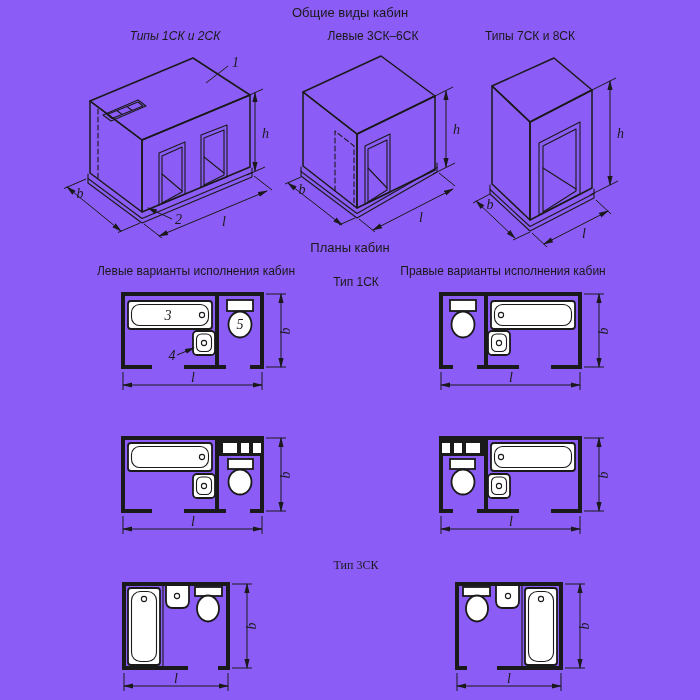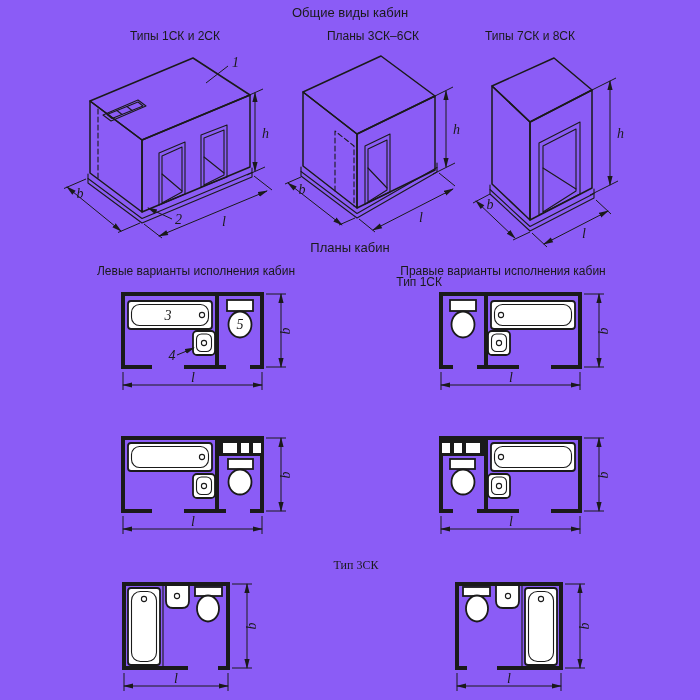--- a/index.html
+++ b/index.html
@@ -30,22 +30,22 @@
       <marker id="mE" orient="auto" markerWidth="11" markerHeight="8" refX="9" refY="3">
         <path class="arr" d="M0,0.4 L10,3 L0,5.6 Z"></path>
       </marker>
       <marker id="mS" orient="auto" markerWidth="11" markerHeight="8" refX="1" refY="3">
         <path class="arr" d="M10,0.4 L0,3 L10,5.6 Z"></path>
       </marker>
     </defs>
   </svg>
 
   <div class="abs ttl" style="left:0;top:5px;width:700px;">Общие виды кабин</div>
-  <div class="abs cap" style="left:75px;top:29px;width:200px;">Типы 1СК и 2СК</div>
-  <div class="abs cap" style="left:273px;top:29px;width:200px;">Планы 3СК–6СК</div>
+  <div class="abs cap" style="left:75px;top:29px;width:200px;font-style:italic;">Типы 1СК и 2СК</div>
+  <div class="abs cap" style="left:273px;top:29px;width:200px;">Левые 3СК–6СК</div>
   <div class="abs cap" style="left:430px;top:29px;width:200px;">Типы 7СК и 8СК</div>
 
   <svg class="abs" style="left:58px;top:52px;" width="225" height="192" viewBox="0 0 225 192">
     <g>
       <path class="ln" d="M135,6 L192,43 L84,88 L32,49 Z"></path>
       <path class="ln" d="M32,49 L84,88 L84,160 L32,121 Z"></path>
       <path class="ln" d="M84,88 L192,43 L192,115 L84,160 Z"></path>
       <path class="ln thin" d="M30,122 L30,131 L84,171 L194,125 L194,116"></path>
       <path class="ln thin" d="M30,126.5 L84,166.5 L194,120.5"></path>
       <path class="ln dash" d="M40,57 L40,126"></path>
@@ -149,21 +149,21 @@
     <g>
       <path class="dim" d="M70,183 L85,197 M134,150 L149,164"></path>
       <path class="dim" d="M82,194 L146,161" marker-start="url(#mS)" marker-end="url(#mE)"></path>
       <text class="dimlbl" x="122" y="188" text-anchor="middle">l</text>
     </g>
   </svg>
 
   <div class="abs ttl" style="left:0;top:240px;width:700px;">Планы кабин</div>
   <div class="abs cap" style="left:383px;top:264px;width:240px;">Правые варианты исполнения кабин</div>
   <div class="abs cap" style="left:76px;top:264px;width:240px;">Левые варианты исполнения кабин</div>
-  <div class="abs cap" style="left:242px;top:275px;width:200px;text-align:right;">Тип 1СК</div>
+  <div class="abs cap" style="left:256px;top:275px;width:200px;">Тип 1СК</div>
   <div class="abs cap" style="left:256px;top:558px;width:200px;font-family:Liberation Serif, serif;">Тип 3СК</div>
 
   <svg class="abs" style="left:100px;top:286px;" width="195" height="112" viewBox="0 0 195 112">
     <g>
       <rect class="wall" x="21" y="6" width="143" height="4"></rect>
       <rect class="wall" x="21" y="6" width="4" height="77"></rect>
       <rect class="wall" x="160" y="6" width="4" height="77"></rect>
       <rect class="wall" x="21" y="79" width="31" height="4"></rect>
       <rect class="wall" x="84" y="79" width="42" height="4"></rect>
       <rect class="wall" x="150" y="79" width="14" height="4"></rect>

